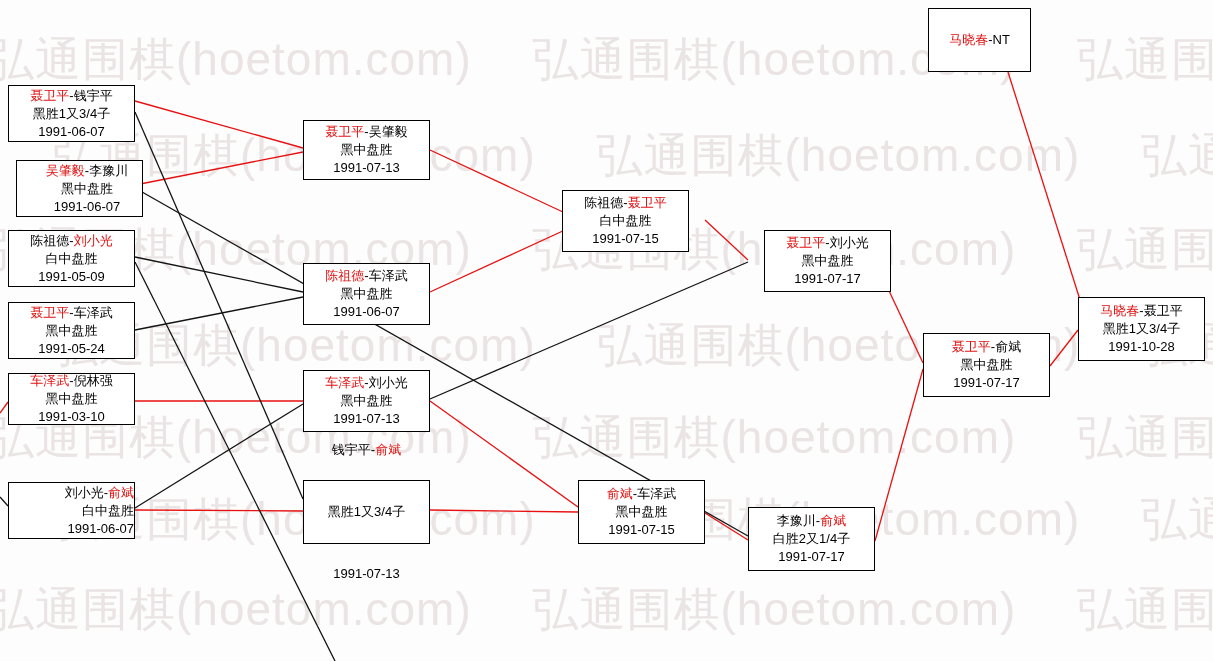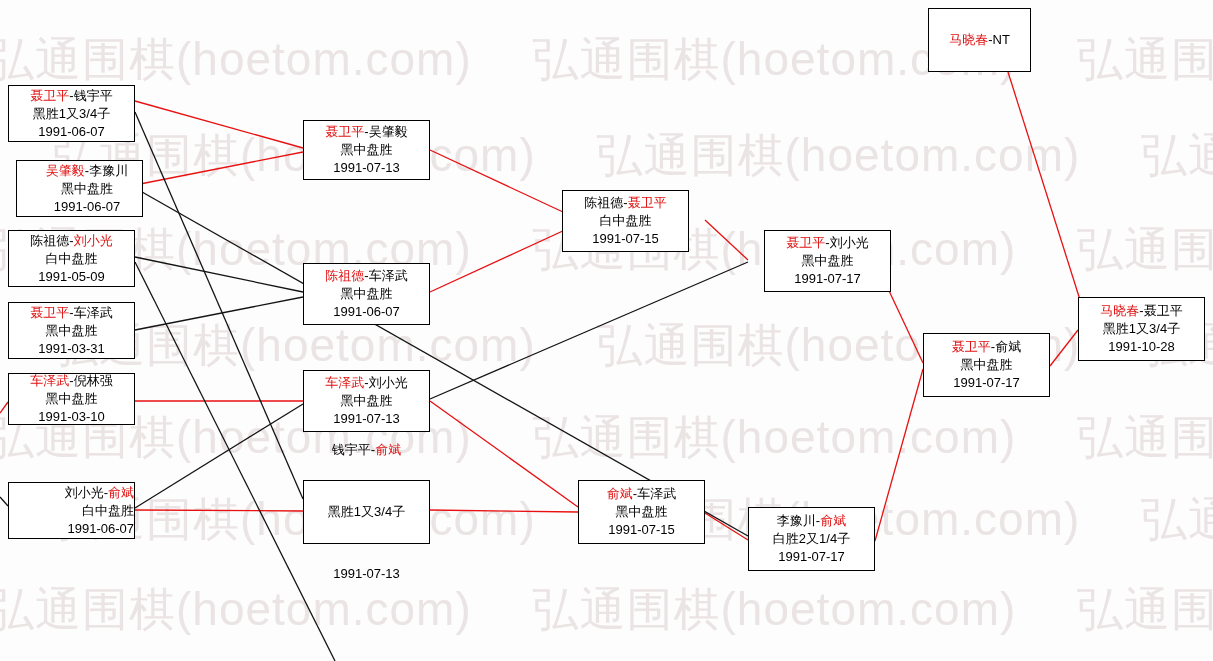--- a/index.html
+++ b/index.html
@@ -110,21 +110,21 @@
         <div class="date">1991-06-07</div>
       </div>
       <div class="match" style="left: 8px; top: 230px; width: 127px; height: 57px;">
         <div class="names"><span class="" style="color: rgb(0, 0, 0);">陈祖德</span><span>-</span><span class="win" style="color: rgb(224, 16, 16);">刘小光</span></div>
         <div class="result">白中盘胜</div>
         <div class="date">1991-05-09</div>
       </div>
       <div class="match" style="left: 8px; top: 302px; width: 127px; height: 57px;">
         <div class="names"><span class="win" style="color: rgb(224, 16, 16);">聂卫平</span><span>-</span><span class="" style="color: rgb(0, 0, 0);">车泽武</span></div>
         <div class="result">黑中盘胜</div>
-        <div class="date">1991-03-31</div>
+        <div class="date">1991-05-24</div>
       </div>
       <div class="match" style="left: 8px; top: 373px; width: 127px; height: 52px;">
         <div class="names"><span class="win" style="color: rgb(224, 16, 16);">车泽武</span><span>-</span><span class="" style="color: rgb(0, 0, 0);">倪林强</span></div>
         <div class="result">黑中盘胜</div>
         <div class="date">1991-03-10</div>
       </div>
       <div class="match" style="left: 8px; top: 482px; width: 127px; height: 57px; align-items: flex-end;">
         <div class="names"><span class="" style="color: rgb(0, 0, 0);">刘小光</span><span>-</span><span class="win" style="color: rgb(224, 16, 16);">俞斌</span></div>
         <div class="result">白中盘胜</div>
         <div class="date">1991-06-07</div>

